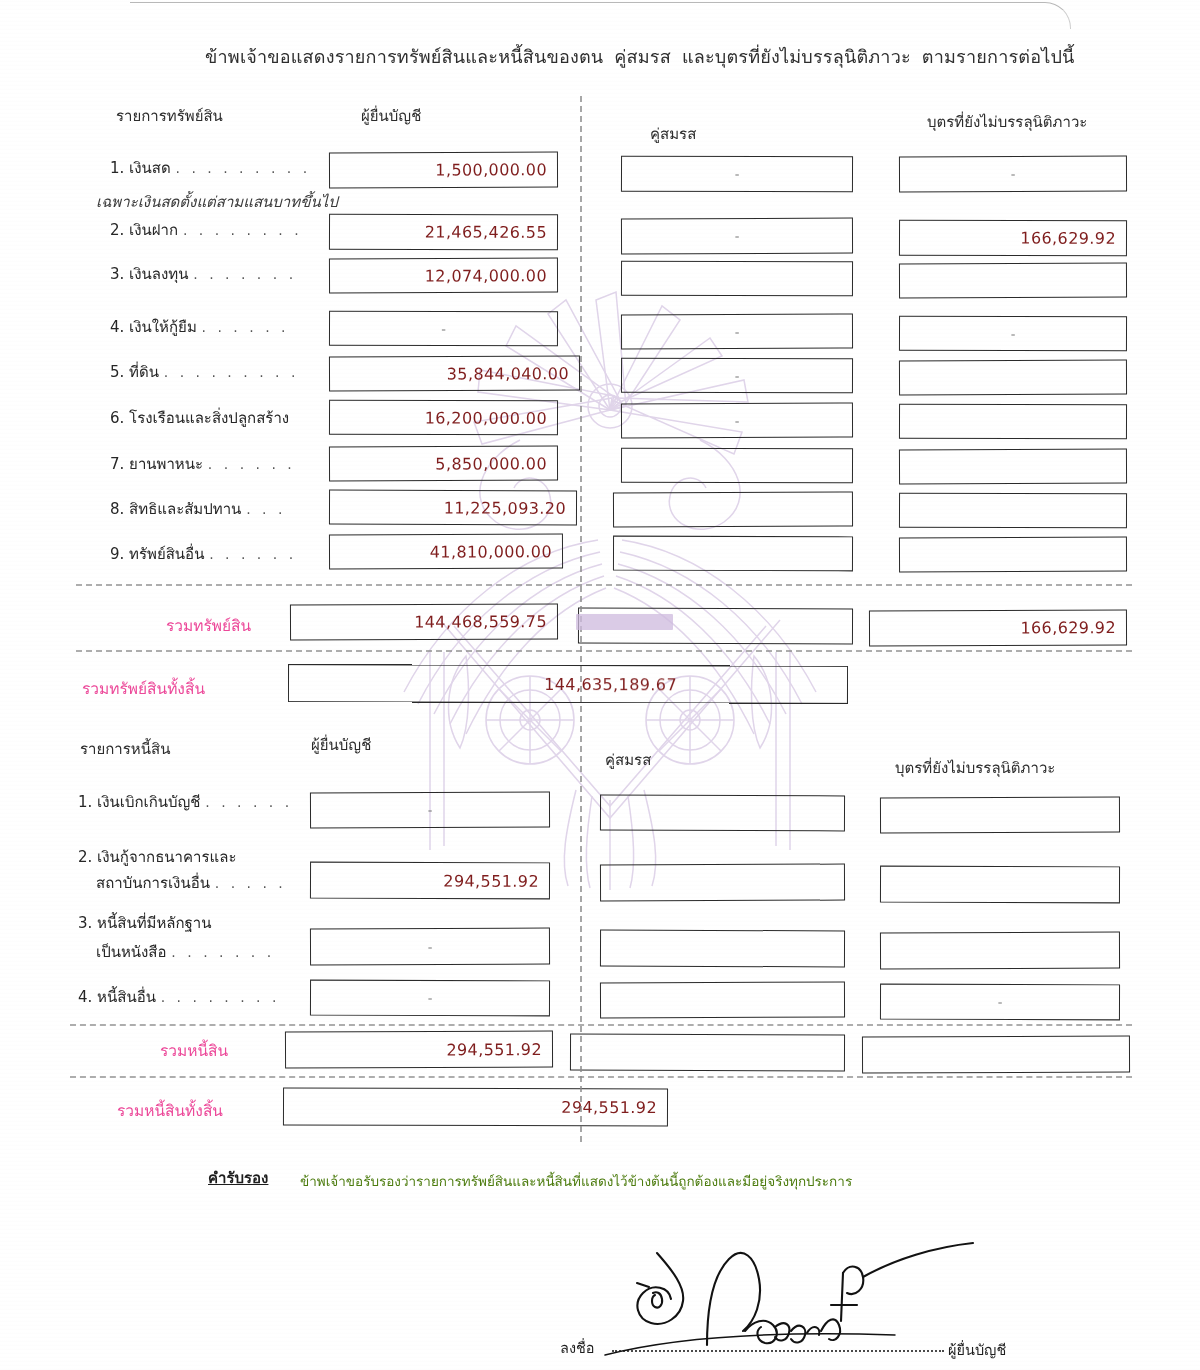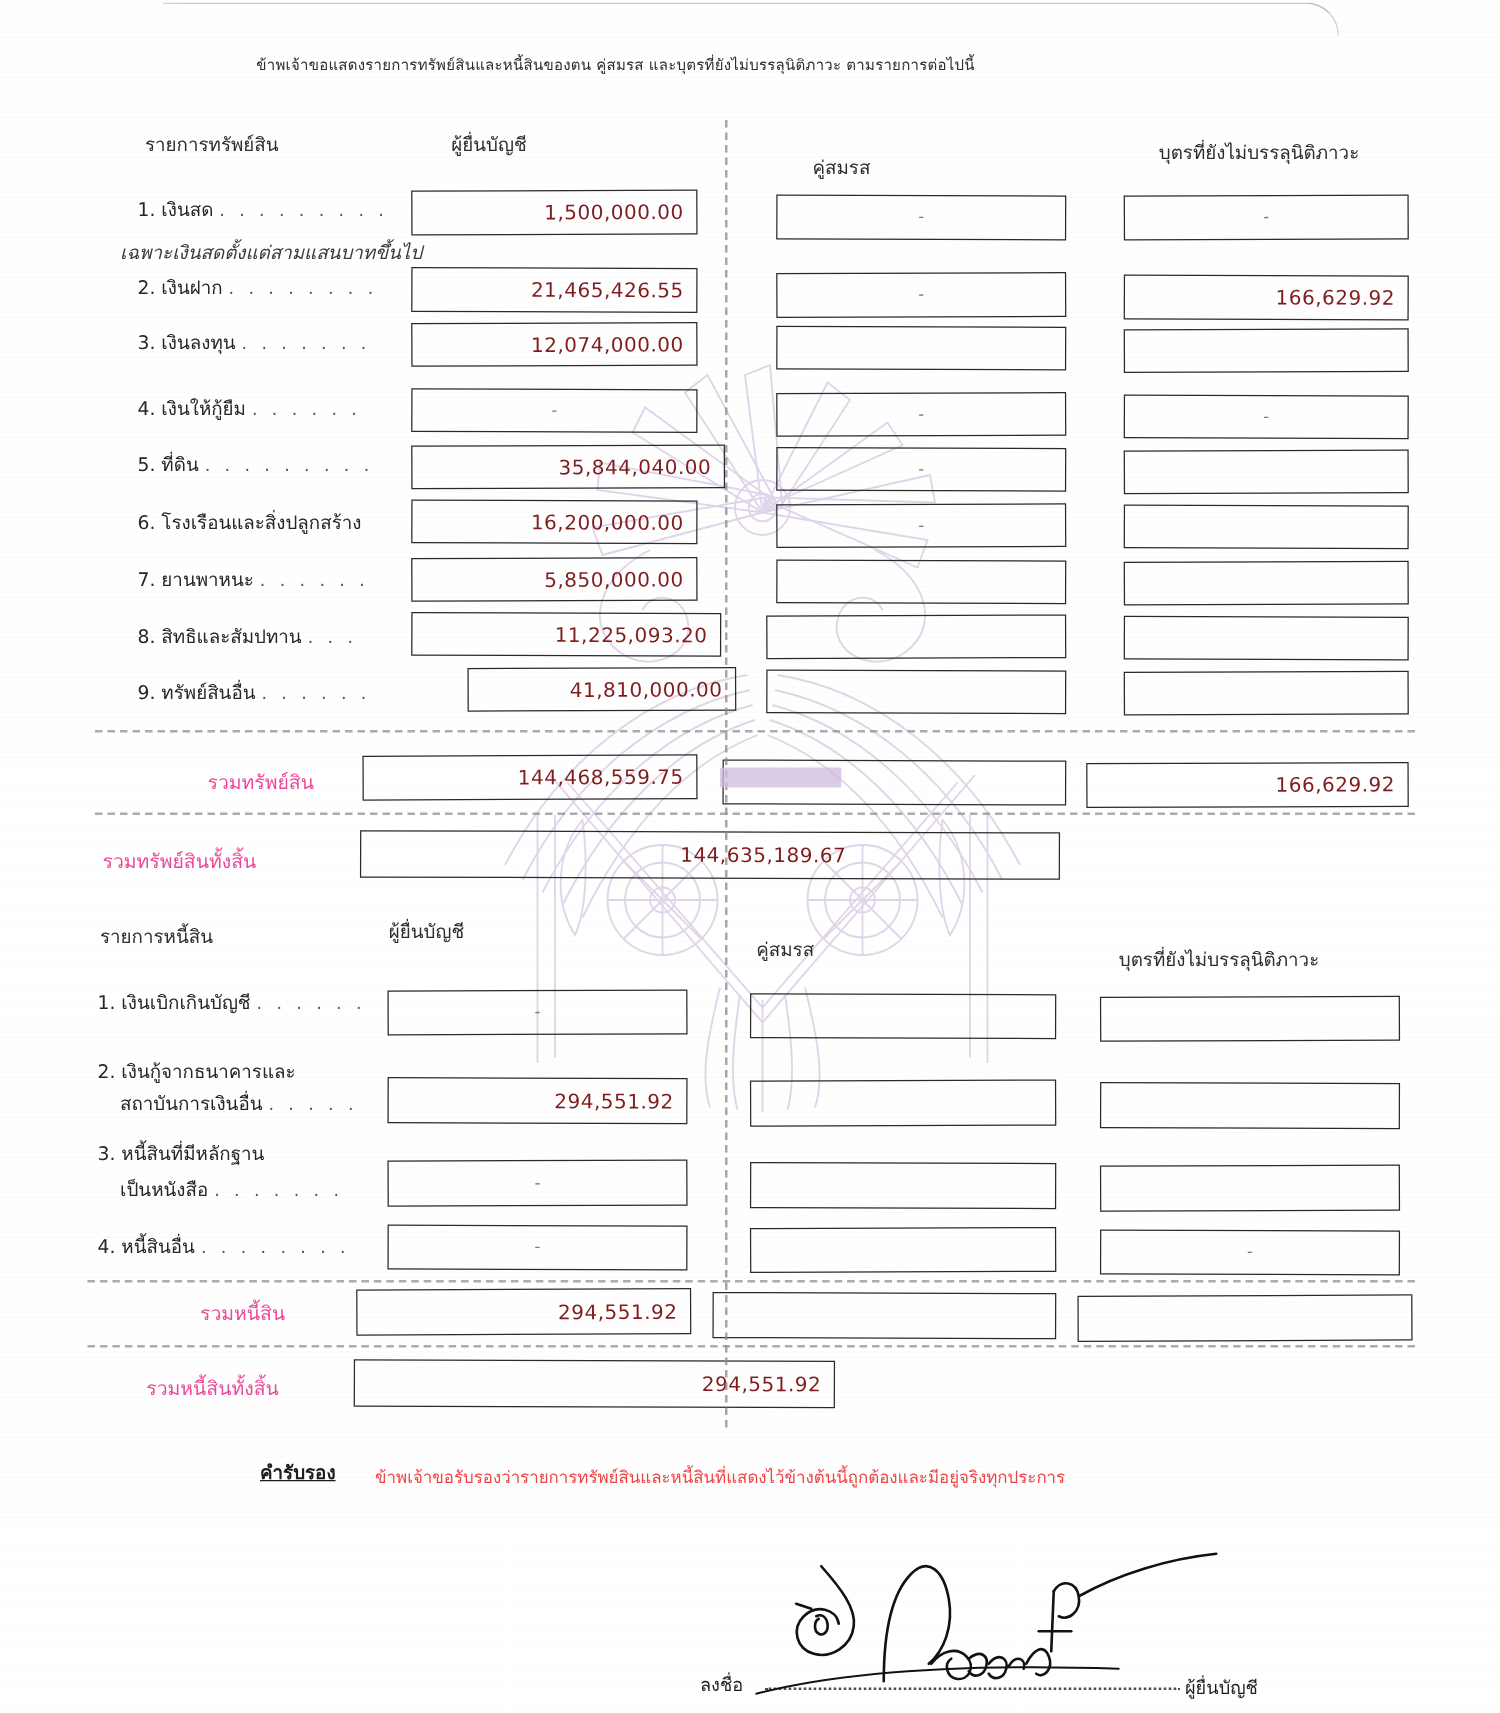--- a/index.html
+++ b/index.html
@@ -32,22 +32,23 @@
     position:absolute;left:370px;top:290px;width:480px;height:600px;
     opacity:.55;pointer-events:none;z-index:1;
   }
   #watermark svg{width:100%;height:100%;}
 
   
   #content{position:relative;z-index:3;}
 
   .intro{
     position:absolute;left:205px;top:42px;width:930px;
-    font-size:12px;letter-spacing:.2px;color:#2e2e2e;
+    font-size:18px;letter-spacing:.2px;color:#2e2e2e;
     white-space:nowrap;
+    font-family:Liberation Mono, monospace;
   }
 
   
   .colhead{position:absolute;font-size:15px;color:#2c2c2c;white-space:nowrap;}
 
   
   .vdiv{
     position:absolute;left:580px;width:0;border-left:2px dashed #8a8a8a;
     opacity:.75;z-index:2;
   }
@@ -92,21 +93,21 @@
   .redact{
     position:absolute;background:#cdb9dd;opacity:.75;z-index:4;border-radius:1px;
   }
 
   
   .cert-title{
     position:absolute;font-size:15px;color:#1d1d1d;font-weight:bold;
     text-decoration:underline;white-space:nowrap;
   }
   .cert-body{
-    position:absolute;font-size:13.5px;color:#ef4444;white-space:nowrap;font-family:Liberation Serif, serif;
+    position:absolute;font-size:13.5px;color:#4d7c0f;white-space:nowrap;font-family:Liberation Serif, serif;
   }
 
   
   .sig-label{position:absolute;font-size:14.5px;color:#1f1f1f;white-space:nowrap;}
   .sig-dots{
     position:absolute;border-bottom:2px dotted #4a4a4a;height:0;
   }
   #signature-ink{position:absolute;left:595px;top:1235px;width:390px;height:135px;z-index:5;}
   #signature-ink svg{width:100%;height:100%;}
 </style>
@@ -292,21 +293,21 @@
     <span class="val">11,225,093.20</span>
   </div>
   <div class="box skewA" style="left:613px;top:492px;width:240px;height:35px;"></div>
   <div class="box skewB" style="left:899px;top:493px;width:228px;height:35px;"></div>
 
   <div class="rowlabel" style="left:110px;top:542px;">
     <span>9.</span>
     <span>ทรัพย์สินอื่น</span>
     <span class="dots">. . . . . .</span>
   </div>
-  <div class="box skewA" style="left:329px;top:534px;width:215px;height:35px;margin-left:45px;">
+  <div class="box skewA" style="left:329px;top:534px;width:234px;height:35px;">
     <span class="val">41,810,000.00</span>
   </div>
   <div class="box skewB" style="left:613px;top:536px;width:240px;height:35px;"></div>
   <div class="box skewA" style="left:899px;top:537px;width:228px;height:35px;"></div>
 
   <div class="hdiv" style="left:76px;top:584px;width:1056px;"></div>
 
   <div class="totlabel" style="left:166px;top:613px;">รวมทรัพย์สิน</div>
   <div class="box skewA" style="left:290px;top:604px;width:268px;height:36px;">
     <span class="val">144,468,559.75</span>

